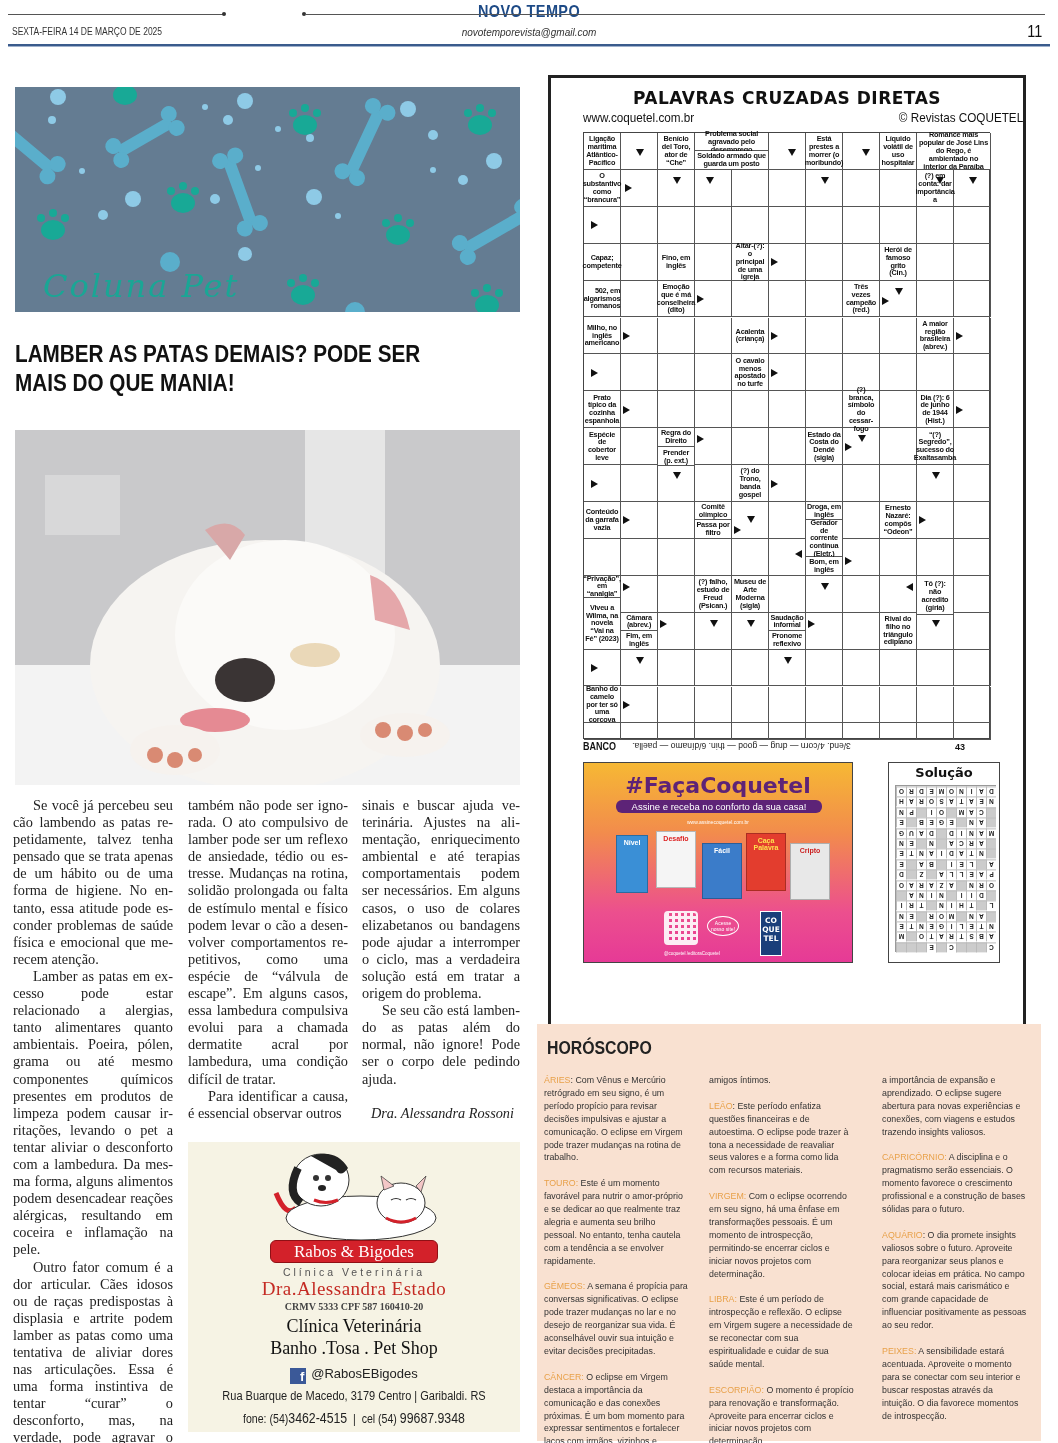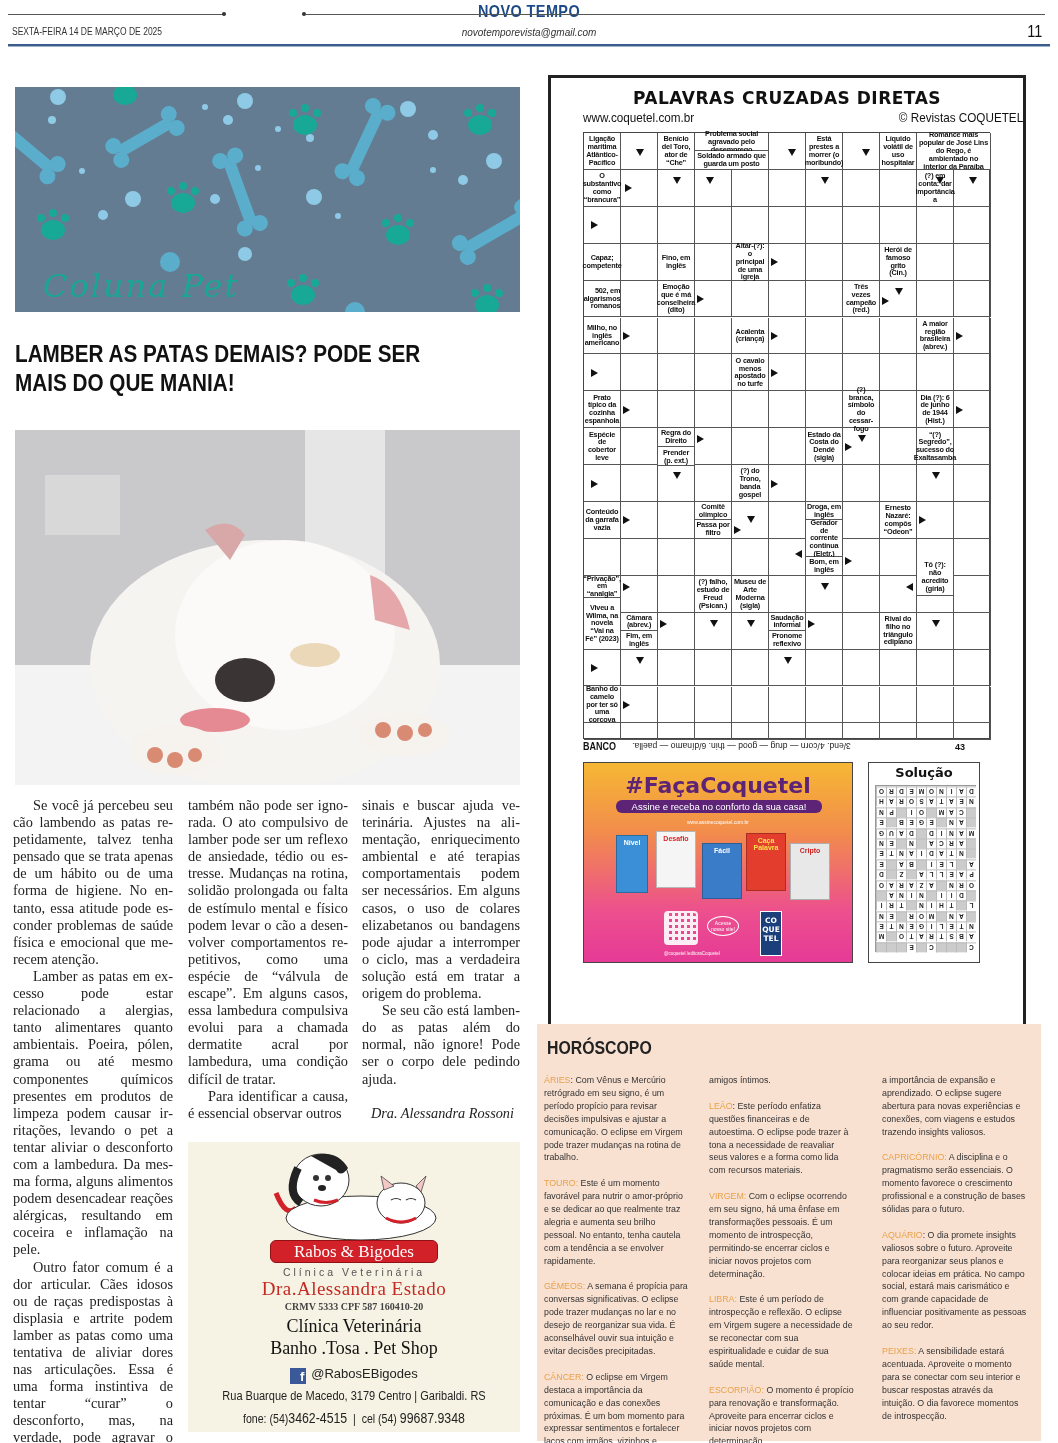--- a/index.html
+++ b/index.html
@@ -71,21 +71,21 @@
   .promo-bar { position: absolute; left: 32px; top: 37px; width: 206px; height: 13px; background: #5d2377; color: #fff; font-size: 9.5px; line-height: 13px; text-align: center; border-radius: 6px; }
   .promo-url { position: absolute; left: 0; right: 0; top: 56px; text-align: center; font-size: 5px; color: #fff; }
   .mag { position: absolute; border: 1px solid rgba(0,0,0,.25); }
   .mag-label { position: absolute; top: 3px; left: 2px; right: 2px; font-size: 7px; font-weight: bold; color: #fff; text-align: center; }
   .qr { position: absolute; left: 80px; top: 148px; width: 34px; height: 34px; border: 2px solid #fff; border-radius: 4px; background: repeating-linear-gradient(90deg,#fff 0 3px,transparent 3px 6px), repeating-linear-gradient(0deg,#fff 0 3px,transparent 3px 6px); opacity: .9; }
   .promo-site { position: absolute; left: 123px; top: 153px; width: 32px; height: 20px; border: 1px solid #fff; border-radius: 50%; font-size: 5px; color: #fff; text-align: center; line-height: 6px; padding-top: 3px; }
   .promo-social { position: absolute; left: 80px; top: 188px; font-size: 4.5px; color: #fff; }
   .coq-logo { position: absolute; left: 176px; top: 148px; width: 22px; height: 45px; background: #1a3f7a; color: #fff; font-family: "DejaVu Sans", sans-serif; font-weight: bold; font-size: 7.5px; line-height: 9px; text-align: center; padding-top: 4px; border: 1px solid #fff; }
 
   
-  .sol { position: absolute; left: 868px; top: 762px; width: 112px; height: 201px; border: 1px solid #444; background: #fff; }
+  .sol { position: absolute; left: 888px; top: 762px; width: 112px; height: 201px; border: 1px solid #444; background: #fff; }
   .sol-title { position: absolute; left: 0; right: 0; top: 2px; text-align: center; font-family: "DejaVu Sans", sans-serif; font-weight: bold; font-size: 13px; color: #111; }
   .sol-grid { position: absolute; left: 6px; top: 22px; display: grid; grid-template-columns: repeat(10, 10px); grid-auto-rows: 10.4px; border-top: 1px solid #999; border-left: 1px solid #999; }
   .sol-grid div { border-right: 1px solid #bbb; border-bottom: 1px solid #bbb; font-size: 6.5px; line-height: 10px; text-align: center; font-weight: bold; color: #222; transform: rotate(180deg); }
   .sol-grid div.k { background: #ccc; }
 
   
   .horo { position: absolute; left: 537px; top: 1024px; width: 504px; height: 417px; background: #f9e1d1; }
   .horo-title { position: absolute; left: 10px; top: 14px; font-family: "Liberation Sans", sans-serif; font-weight: bold; font-size: 18px; color: #222; transform: scaleX(.88); transform-origin: left; }
   .horo-col { position: absolute; top: 50px; width: 158px; font-family: "Liberation Sans", sans-serif; font-size: 9.6px; line-height: 12.9px; color: #333; transform: scaleX(.92); transform-origin: left top; }
   .horo-col p { margin-bottom: 12.9px; }
@@ -606,21 +606,21 @@
     </div>
     <div class="clue" style="left: 0px; top: 442.8px; width: 37px; height: 22.14px;">
       <span>“Privação”, em “analgia”</span>
     </div>
     <div class="clue" style="left: 111px; top: 442.8px; width: 37px; height: 36.9px;">
       <span>(?) falho, estudo de Freud (Psican.)</span>
     </div>
     <div class="clue" style="left: 148px; top: 442.8px; width: 37px; height: 36.9px;">
       <span>Museu de Arte Moderna (sigla)</span>
     </div>
-    <div class="clue" style="left: 333px; top: 426px; width: 37px; height: 36.9px;">
+    <div class="clue" style="left: 333px; top: 445px; width: 37px; height: 36.9px;">
       <span>Tô (?): não acredito (gíria)</span>
     </div>
     <div class="clue" style="left: 0px; top: 464.94px; width: 37px; height: 51.66px;">
       <span>Viveu a Wilma, na novela “Vai na Fé” (2023)</span>
     </div>
     <div class="clue" style="left: 37px; top: 479.7px; width: 37px; height: 18.45px;">
       <span>Câmara (abrev.)</span>
     </div>
     <div class="clue" style="left: 37px; top: 498.15px; width: 37px; height: 18.45px;">
       <span>Fim, em inglês</span>

